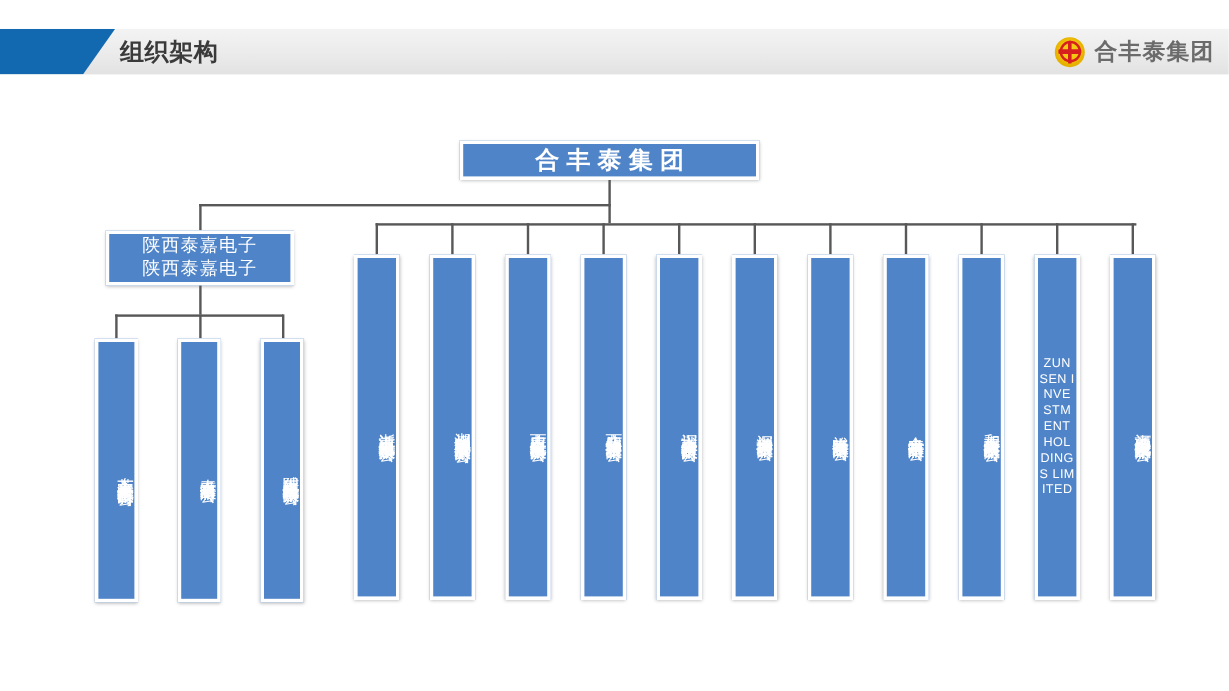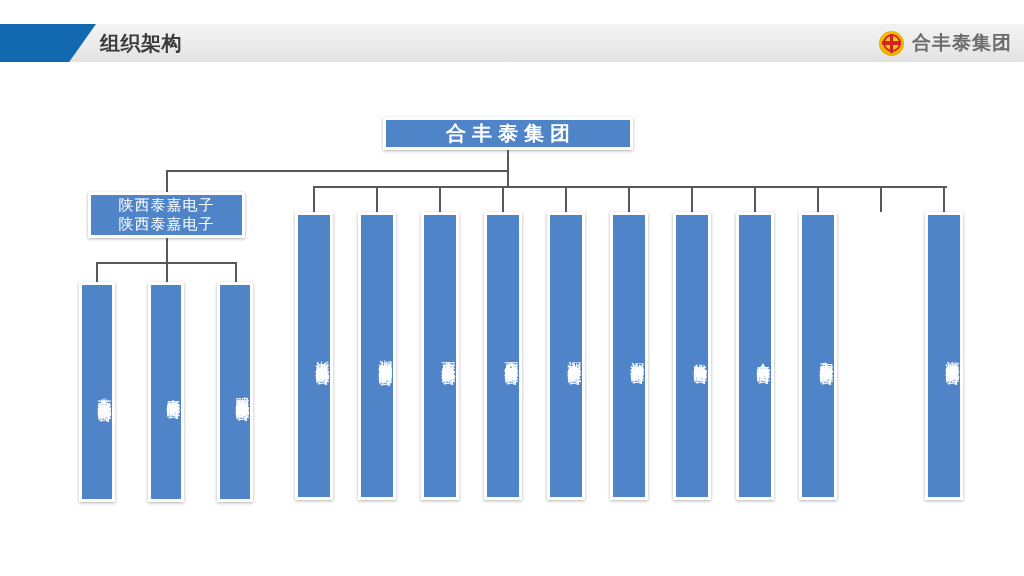--- a/index.html
+++ b/index.html
@@ -157,16 +157,17 @@
   <div class="node node-vert" style="left:547px;top:150px;width:38px;height:288px;">深圳市合丰泰科技有限公司</div>
 
   <div class="node node-vert" style="left:610px;top:150px;width:38px;height:288px;">深圳尊绅投资有限公司</div>
 
   <div class="node node-vert" style="left:673px;top:150px;width:38px;height:288px;">裕丰隆香港有限公司</div>
 
   <div class="node node-vert" style="left:736px;top:150px;width:38px;height:288px;">合丰泰香港有限公司</div>
 
   <div class="node node-vert" style="left:799px;top:150px;width:38px;height:288px;">和泰人寿保险股份有限公司</div>
 
+  <div class="node node-vert latin" style="left:862px;top:150px;width:38px;height:288px;">ZUNSEN INVESTMENT HOLDINGS LIMITED</div>
 
   <div class="node node-vert" style="left:925px;top:150px;width:38px;height:288px;">河南尊绅光电技术有限公司</div>
 
 </div>
 
 </body></html>

